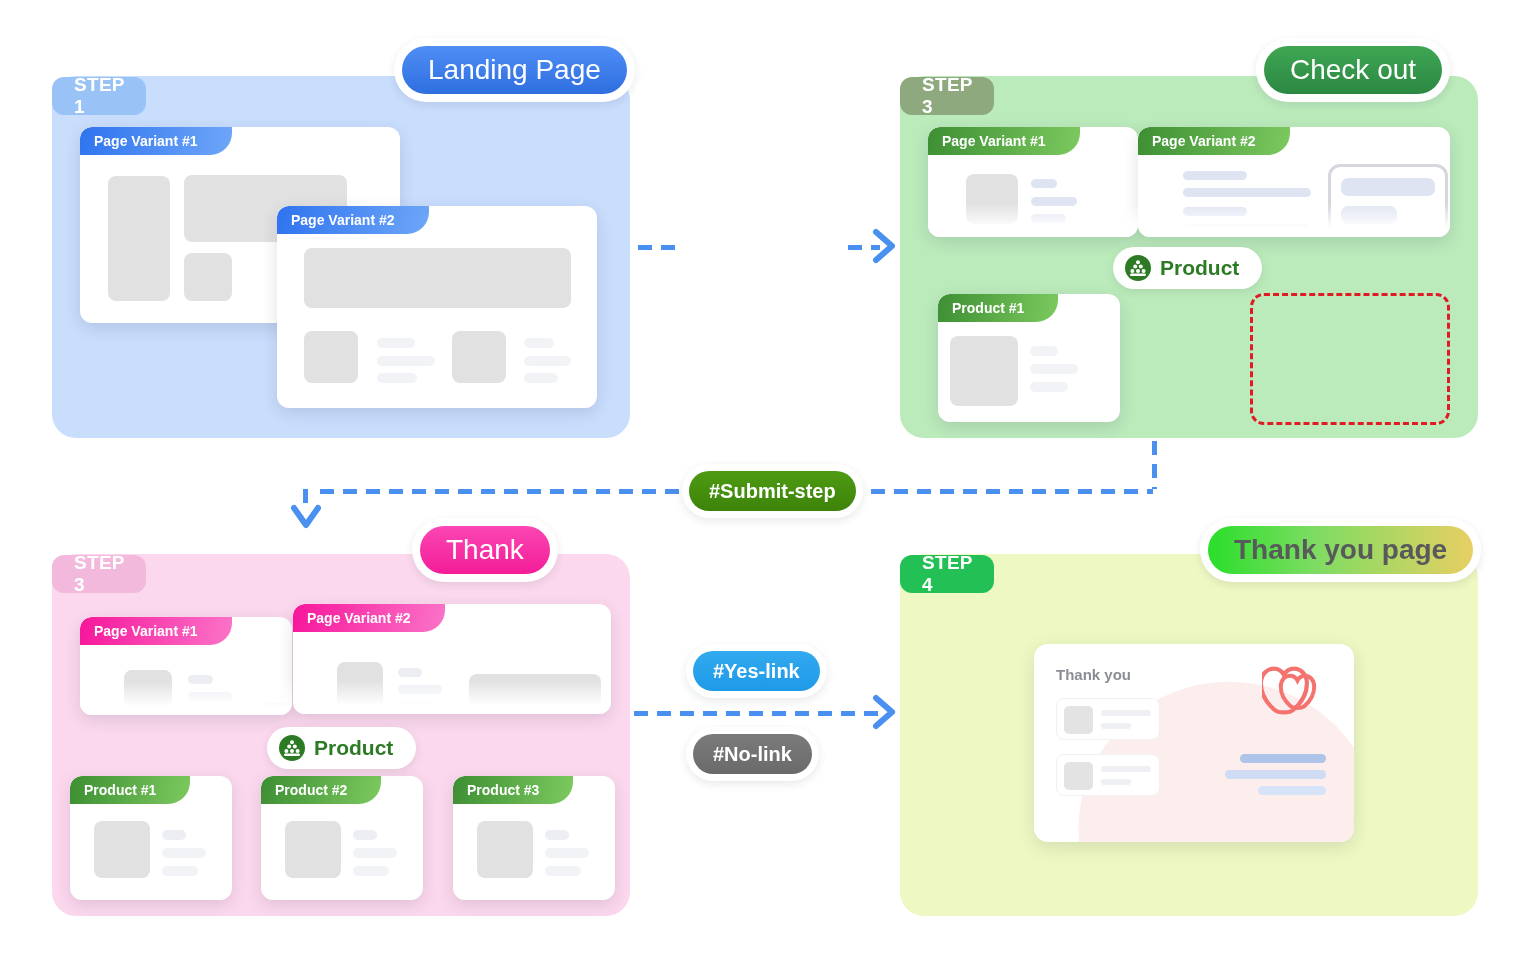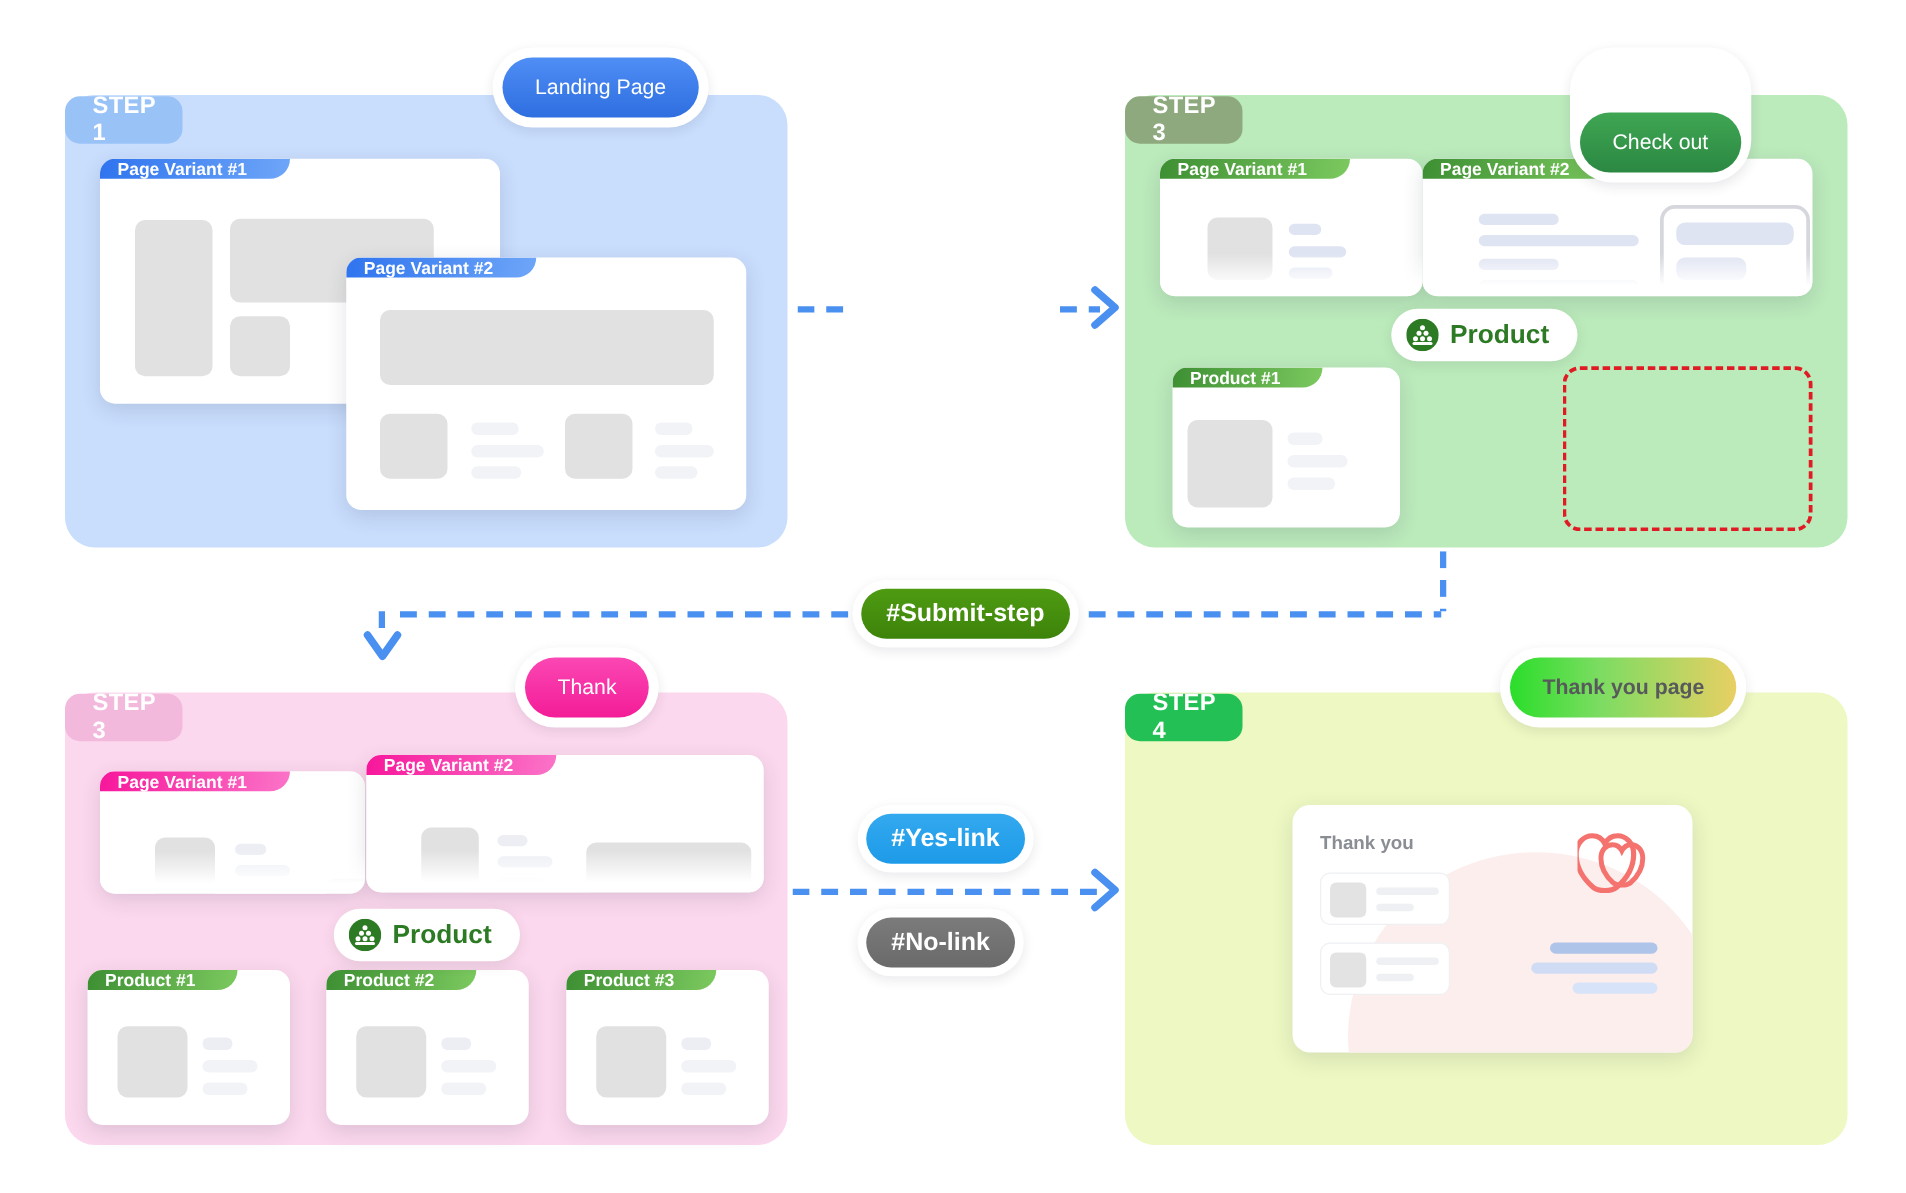--- a/index.html
+++ b/index.html
@@ -71,30 +71,30 @@
     z-index: 20;
     box-shadow: 0 3px 9px rgba(30,40,60,.10);
   }
   .type-pill {
     border-radius: 28px;
     display: flex;
     align-items: center;
     justify-content: center;
     padding: 0 26px;
     height: 48px;
-    font-size: 17px;
+    font-size: 28px;
     font-weight: normal;
     color: #ffffff;
     white-space: nowrap;
   }
   #pill-landing { left: 394px; top: 38px; }
   #pill-landing .type-pill { background: linear-gradient(180deg,#4f8ef5 0%,#2e6ee0 100%); }
 
   #pill-checkout { left: 1256px; top: 38px; }
-  #pill-checkout .type-pill { background: linear-gradient(180deg,#3fa653 0%,#2b8842 100%); margin-top: 44px; }
+  #pill-checkout .type-pill { background: linear-gradient(180deg,#3fa653 0%,#2b8842 100%); }
 
   #pill-upsell { left: 412px; top: 518px; }
   #pill-upsell .type-pill { background: linear-gradient(180deg,#fb47b4 0%,#f31c97 100%); }
 
   #pill-thanks { left: 1200px; top: 518px; }
   #pill-thanks .type-pill {
     background: linear-gradient(90deg,#2ade2a 0%,#7ddc62 40%,#e8cf63 100%);
     color: #57595b;
     font-weight: bold;
   }
@@ -103,21 +103,21 @@
   .mini-card {
     position: absolute;
     background: #ffffff;
     border-radius: 12px;
     box-shadow: 0 5px 16px rgba(40,50,70,.14);
     overflow: hidden;
   }
   .card-tab {
     position: absolute;
     left: 0; top: 0;
-    height: 16px;
+    height: 28px;
     display: flex;
     align-items: center;
     padding: 0 34px 0 14px;
     color: #ffffff;
     font-size: 14px;
     font-weight: bold;
     white-space: nowrap;
     border-radius: 12px 0 22px 0;
     z-index: 3;
   }

